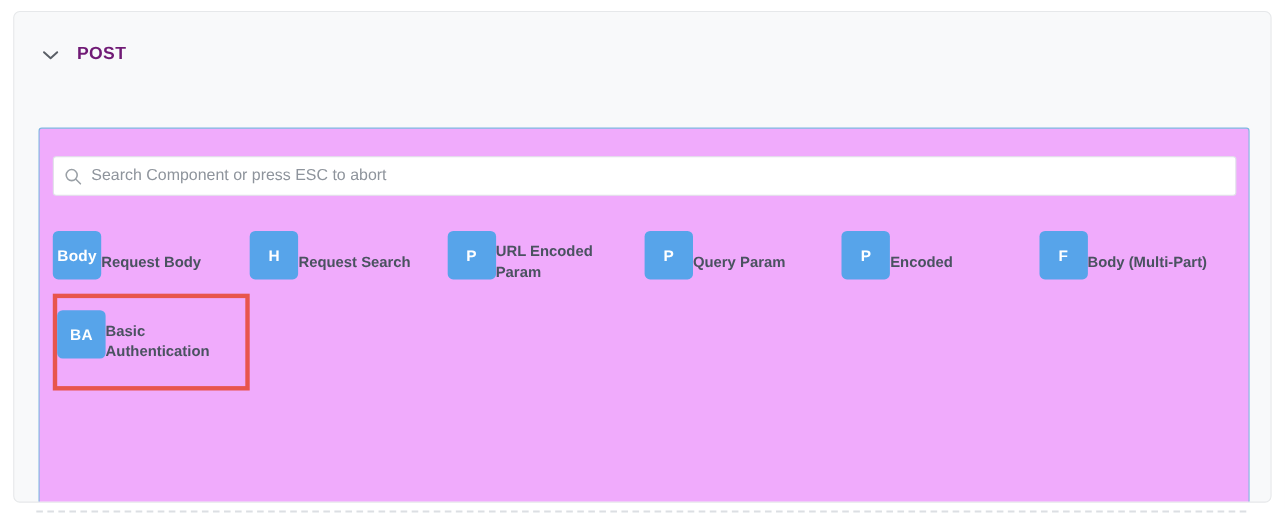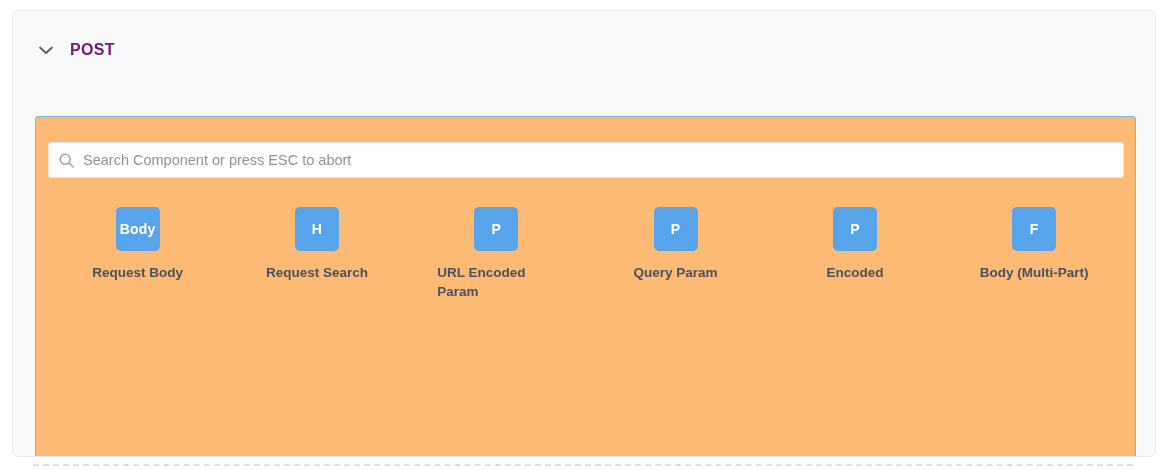--- a/index.html
+++ b/index.html
@@ -65,21 +65,21 @@
     letter-spacing: 0.1px;
   }
 
   
   .picker-panel {
     position: absolute;
     left: 22px;
     top: 105px;
     width: 1101px;
     height: 343px;
-    background: #fdba74;
+    background: #f0abfc;
     border: 1px solid #7eb6e0;
     border-radius: 3px;
     box-sizing: border-box;
   }
 
   
   .search-wrap {
     position: absolute;
     left: 12px;
     top: 25px;
@@ -121,21 +121,21 @@
     left: 12px;
     top: 78px;
     width: 1076px;
     display: flex;
     flex-wrap: wrap;
   }
   .component-tile {
     width: 16.666%;
     box-sizing: border-box;
     display: flex;
-    flex-direction: column;
+    flex-direction: row;
     align-items: center;
     padding-top: 12px;
     padding-bottom: 10px;
     cursor: pointer;
   }
   .tile-icon {
     width: 44px;
     height: 44px;
     border-radius: 5px;
     background: #57a4ea;
@@ -226,20 +226,24 @@
         <div class="component-tile">
           <div class="tile-icon">P</div>
           <div class="tile-label">Encoded</div>
         </div>
 
         <div class="component-tile">
           <div class="tile-icon">F</div>
           <div class="tile-label">Body (Multi-Part)</div>
         </div>
 
+        <div class="component-tile highlighted">
+          <div class="tile-icon">BA</div>
+          <div class="tile-label">Basic Authentication</div>
+        </div>
 
       </div>
     </div>
   </div>
 
   <div class="dashed-divider"></div>
 
 </div>
 
 </body></html>

